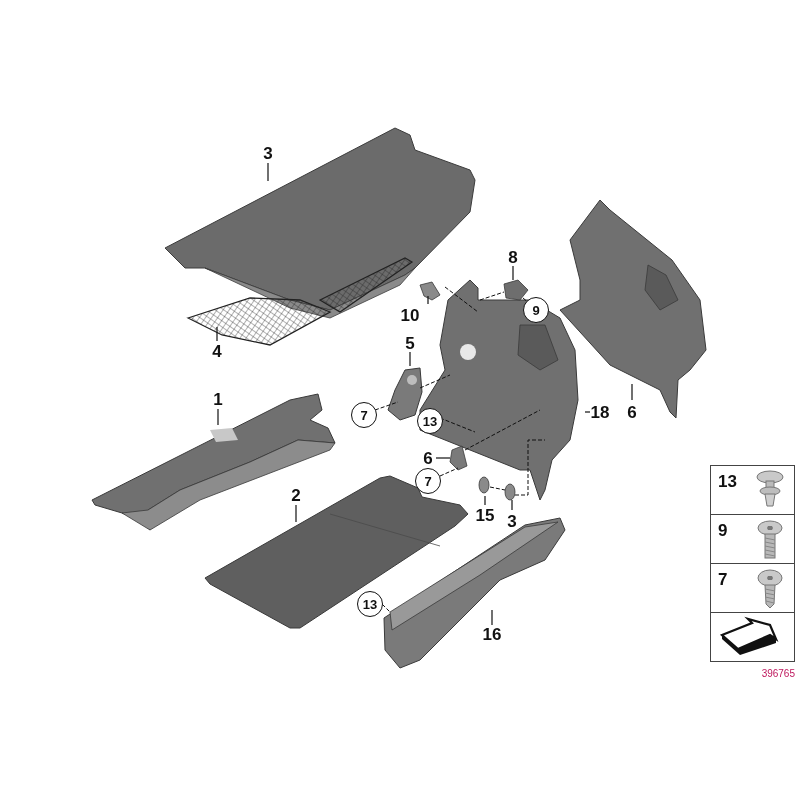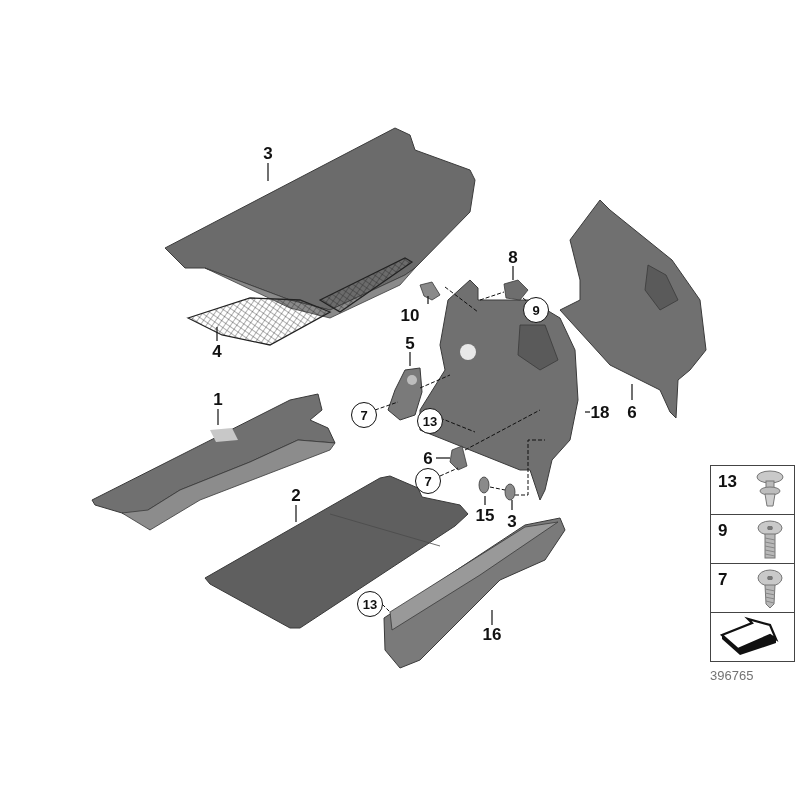--- a/index.html
+++ b/index.html
@@ -5,21 +5,21 @@
   html, body { margin:0; padding:0; background:#ffffff; }
   body { width:800px; height:800px; position:relative; overflow:hidden; font-family:"Liberation Sans", sans-serif; }
   #diagram { position:absolute; left:0; top:0; width:800px; height:800px; }
   .callout { position:absolute; font-family:"Liberation Sans", sans-serif; font-weight:bold; font-size:17px; color:#111; line-height:1; transform:translate(-50%,-50%); white-space:nowrap; }
   .callout.circled { width:24px; height:24px; border:1.6px solid #111; border-radius:50%; background:#fff; display:flex; align-items:center; justify-content:center; font-size:13px; font-weight:bold; }
   .legend { position:absolute; left:710px; top:465px; width:85px; }
   .legend-cell { position:relative; width:83px; height:48px; border:1px solid #444; border-bottom:none; background:#fff; }
   .legend-cell:last-child { border-bottom:1px solid #444; }
   .legend-cell .lnum { position:absolute; left:7px; top:6px; font-weight:bold; font-size:17px; color:#111; }
   .legend-cell svg { position:absolute; right:4px; top:2px; }
-  .docnum { position:absolute; left:710px; top:668px; width:85px; text-align:left; font-size:13px; color:#737373; }
+  .docnum { position:absolute; left:710px; top:668px; width:85px; text-align:right; font-size:10px; color:#be185d; }
 </style>
 </head>
 <body>
 
 <svg id="diagram" viewBox="0 0 800 800" xmlns="http://www.w3.org/2000/svg">
 
   <g>
     <path d="M165,248 L395,128 L410,135 L415,150 L470,170 L475,180 L470,212 L415,268 L405,275 L330,310 L290,300 L205,268 L185,268 Z" fill="#6b6b6b" stroke="#3c3c3c" stroke-width="1"></path>
     <path d="M205,268 L290,300 L330,310 L405,275 L415,268 L400,285 L330,318 L290,308 Z" fill="#8a8a8a" stroke="#3c3c3c" stroke-width="0.8"></path>
     <line x1="268" y1="163" x2="268" y2="181" stroke="#111" stroke-width="1.2"></line>

